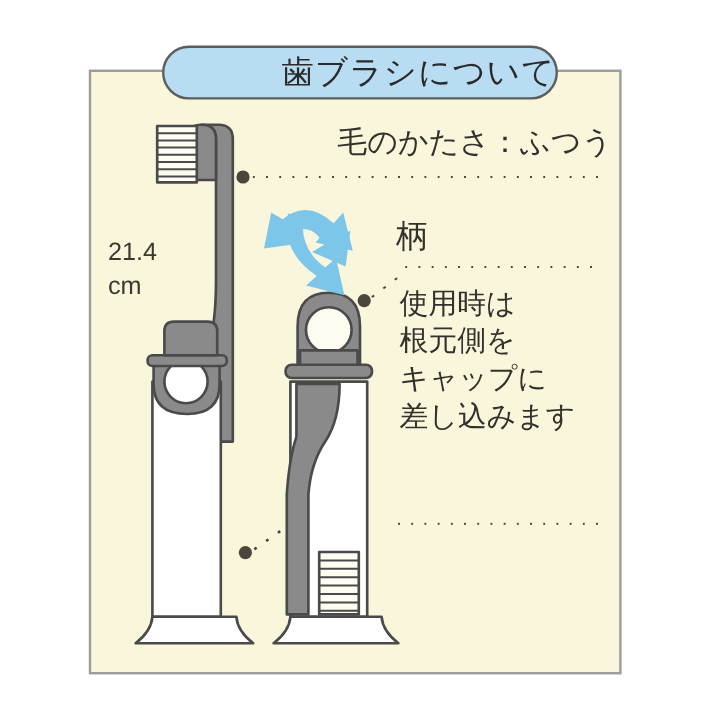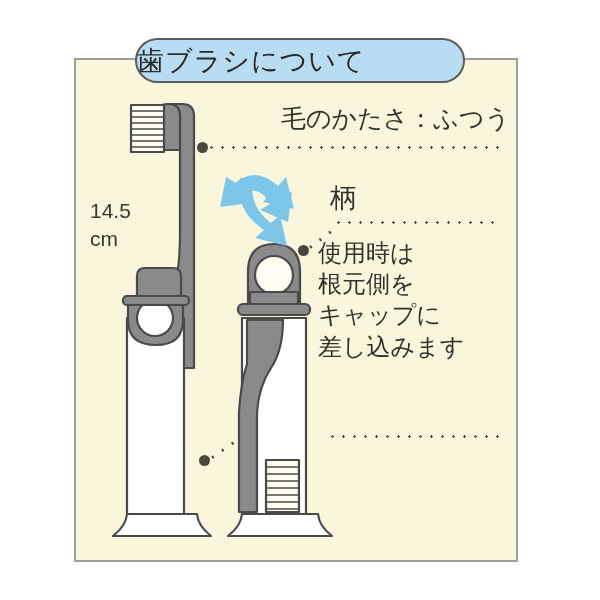--- a/index.html
+++ b/index.html
@@ -22,21 +22,21 @@
 
   
   .title-pill{
     position:absolute;
     left:135px;top:38px;
     width:330px;height:45px;
     background:#b8dcf2;
     border:2px solid #5d5d5d;
     border-radius:24px;
     box-sizing:border-box;
-    display:flex;align-items:center;justify-content:flex-start;
+    display:flex;align-items:center;justify-content:flex-end;
     z-index:20;
   }
   .title-pill span{
     font-size:27px;
     color:#2a2a2a;
     letter-spacing:1px;
     font-family:"DejaVu Sans",sans-serif;
     line-height:1;
   }
 
@@ -181,36 +181,36 @@
                L 260 210
                L 270 204
                C 263 190, 252 188, 245 194
                L 250 203
                L 220 207
                L 226 177
                Z"></path>
     </g>
   </svg>
 
-  <div class="jp dim-txt" style="left:90px;top:197px;">14.5
+  <div class="jp dim-txt" style="left:90px;top:197px;">21.4
 cm</div>
 
   <div class="title-pill">
     <span>歯ブラシについて</span>
   </div>
 
   <div class="jp head-txt" style="left:248px;top:106px;">毛のかたさ：ふつう</div>
   <div class="dot-big" style="left:197px;top:142px;"></div>
   <div class="dots" style="left:206px;top:145px;width:296px;"></div>
 
   <div class="jp section-txt" style="left:330px;top:184px;">柄</div>
   <div class="dot-big" style="left:298px;top:245px;"></div>
   <div class="dot-diag" style="left:306px;top:248px;width:36px;transform:rotate(-37deg);"></div>
   <div class="dots" style="left:333px;top:220px;width:169px;"></div>
-  <div class="jp body-txt" style="left:318px;top:238px;">使用時は
+  <div class="jp body-txt" style="left:333px;top:238px;">使用時は
 根元側を
 キャップに
 差し込みます</div>
 
   <div class="dot-big" style="left:199px;top:455px;"></div>
   <div class="dot-diag" style="left:208px;top:458px;width:36px;transform:rotate(-35deg);"></div>
   <div class="dots" style="left:327px;top:434px;width:175px;"></div>
 
 </div>
 

